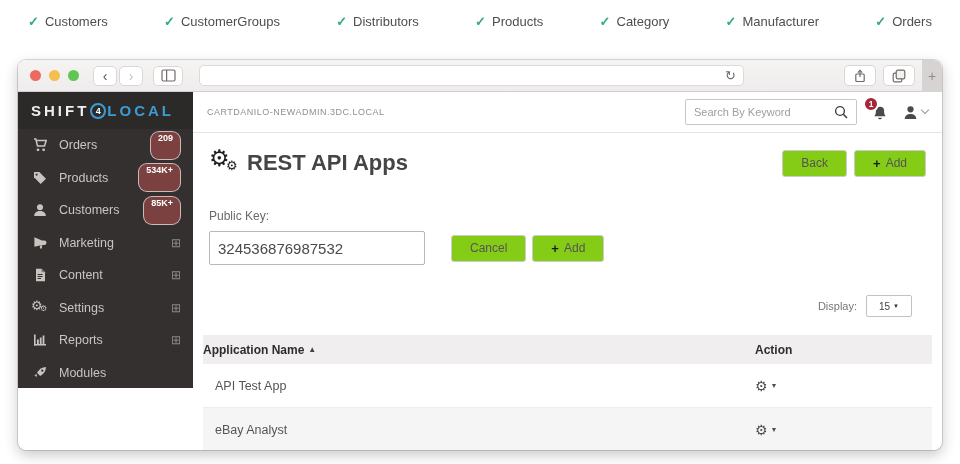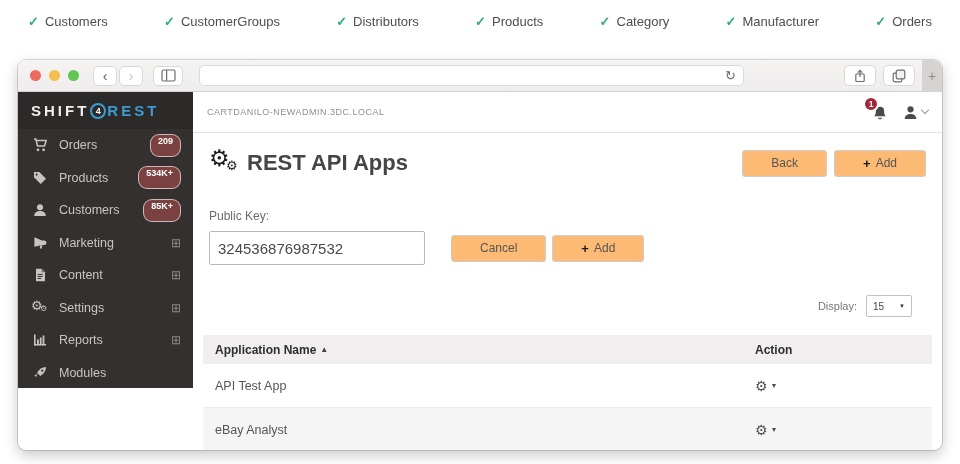--- a/index.html
+++ b/index.html
@@ -30,21 +30,21 @@
   .newtab { width:20px; height:32px; background:#d6d3d2; display:flex; align-items:center; justify-content:center; color:#8f8c8b; font-size:14px; border-top-right-radius:8px; }
 
   
   .admin { display:flex; height:296px; }
   .sidebar { width:175px; background:#343030; flex-shrink:0; color:#c9c5c0; }
   .logo { height:37px; background:#2c2929; display:flex; align-items:center; padding-left:13px; font-weight:bold; font-size:15px; letter-spacing:3px; color:#f0efee; }
   .logo-num { width:16px; height:16px; border:2px solid #3d9bd4; border-radius:50%; display:flex; align-items:center; justify-content:center; font-size:9px; letter-spacing:0; color:#fff; margin:0 1px; flex-shrink:0; }
   .logo-shop { color:#3d9bd4; }
   .nav-item { height:32.5px; display:flex; align-items:center; padding:0 12px 0 14px; font-size:12.5px; gap:11px; cursor:default; }
   .nav-ic { width:16px; display:flex; justify-content:center; align-items:center; }
-  .nav-badge { margin-left:auto; background:#7a4140; border:1px solid rgba(235,225,225,.75); border-radius:9px; padding:1px 7px 10px; font-size:9px; font-weight:bold; color:#fff; }
+  .nav-badge { margin-left:auto; background:#7a4140; border:1px solid rgba(235,225,225,.75); border-radius:9px; padding:1px 7px 16px; font-size:9px; font-weight:bold; color:#fff; }
   .nav-expand { margin-left:auto; color:#8d8883; font-size:12px; line-height:1; }
   .cogs-mini { position:relative; width:16px; height:14px; color:#c8c4bf; }
   .cogs-mini .g1 { position:absolute; left:-1px; top:-3px; font-size:13px; }
   .cogs-mini .g2 { position:absolute; left:8px; top:3px; font-size:8px; }
 
   .content { flex:1; min-width:0; display:flex; flex-direction:column; background:#fff; }
   .topbar { height:41px; border-bottom:1px solid #e4e4e4; display:flex; align-items:center; padding:0 14px; flex-shrink:0; }
   .store-name { font-size:9px; font-weight:normal; color:#8f8f8f; letter-spacing:.5px; }
   .topbar-right { margin-left:auto; display:flex; align-items:center; gap:15px; }
   .search-box { width:172px; height:26px; border:1px solid #c6c6c6; border-radius:2px; display:flex; align-items:center; padding:0 8px; }
@@ -54,37 +54,37 @@
   .notif-badge { position:absolute; top:-8px; left:-9px; width:16px; height:16px; background:#a62639; border:2px solid #fff; border-radius:50%; color:#fff; font-size:8.5px; font-weight:bold; display:flex; align-items:center; justify-content:center; }
   .user-wrap { display:flex; align-items:center; gap:4px; }
   .chev { width:6px; height:6px; border-right:1.5px solid #999; border-bottom:1.5px solid #999; transform:rotate(45deg); margin-top:-4px; }
 
   .page-head { display:flex; align-items:center; padding:16px 16px 14px; flex-shrink:0; }
   .cogs-big { position:relative; width:32px; height:28px; color:#1f1f1f; margin-right:6px; }
   .cogs-big .g1 { position:absolute; left:0; top:-4px; font-size:23px; }
   .cogs-big .g2 { position:absolute; left:17px; top:9px; font-size:13px; }
   .page-title { font-size:22px; color:#454545; }
   .head-buttons { margin-left:auto; display:flex; gap:7px; }
-  .btn { height:27px; padding:0 28px; background:#fdba74; border:1px solid #ccc; border-radius:3px; font-size:12px; color:#555; display:flex; align-items:center; gap:5px; cursor:default; }
+  .btn { height:27px; padding:0 18px; background:#84cc16; border:1px solid #ccc; border-radius:3px; font-size:12px; color:#555; display:flex; align-items:center; gap:5px; cursor:default; }
   .btn .plus-g { font-weight:bold; color:#1a1a1a; font-size:13px; }
 
   .form-sec { padding:18px 16px 0; flex-shrink:0; }
   .form-label { font-size:12px; color:#6b6b6b; margin-bottom:8px; }
   .form-row { display:flex; align-items:center; }
   .key-input { width:216px; height:27px; border:1px solid #b9b9b9; border-radius:2px; padding:16px 8px; font-size:15px; color:#4a4a4a; outline:none; }
   .gap-lg { width:26px; } .gap-sm { width:6px; }
 
   .display-row { display:flex; justify-content:flex-end; align-items:center; gap:9px; padding:30px 30px 0 0; flex-shrink:0; }
   .display-label { font-size:11px; color:#777; }
-  .select-box { width:46px; height:22px; border:1px solid #c2c2c2; border-radius:2px; display:flex; align-items:center; justify-content:space-between; padding:0 6px; font-size:10px; color:#444; background:#fff;text-align:right; }
+  .select-box { width:46px; height:22px; border:1px solid #c2c2c2; border-radius:2px; display:flex; align-items:center; justify-content:space-between; padding:0 12px; font-size:10px; color:#444; background:#fff;text-align:right; }
   .caret-dn { font-size:6px; color:#333; }
 
   .apps-table { margin:18px 10px 0; }
   .t-head { display:grid; grid-template-columns:552px 1fr; background:#f0eeee; height:29px; align-items:center; font-size:12px; font-weight:bold; color:#2e2e2e; }
-  .th-name { padding-left:12px; display:flex; align-items:center; gap:4px; }
+  .th-name { display:flex; align-items:center; gap:4px; }
   .sort-asc { font-size:8px; color:#444; }
   .t-row { display:grid; grid-template-columns:552px 1fr; height:44px; align-items:center; font-size:12.5px; color:#555; border-bottom:1px solid #ededed; background:#fff; }
   .t-row.alt { background:#f6f5f5; }
   .cell-name { padding-left:12px; }
   .cell-action { display:flex; align-items:center; gap:3px; color:#4f4f4f; cursor:default; }
   .gear-glyph { font-size:14px; line-height:1; }
   .caret-sm { font-size:7px; }
   svg { display:block; }
 </style>
 </head>
@@ -172,21 +172,21 @@
           </div>
       </div>
     </div>
 
     <div class="admin">
 
       <aside class="sidebar">
         <div class="logo">
           <span>SHIFT</span>
           <span class="logo-num">4</span>
-          <span class="logo-shop">REST</span>
+          <span class="logo-shop">LOCAL</span>
         </div>
 
 
         <div class="nav-item">
           <span class="nav-ic">
             <svg width="14" height="14" viewBox="0 0 14 14">
                 <path d="M1 1h1.8l1.7 7h7l1.7-5.5H3.6" fill="none" stroke="#c8c4bf" stroke-width="1.5"></path>
                 <circle cx="5" cy="11.8" r="1.4" fill="#c8c4bf"></circle>
                 <circle cx="10.6" cy="11.8" r="1.4" fill="#c8c4bf"></circle>
               </svg>
@@ -277,20 +277,29 @@
           </span>
           <span>Modules</span>
         </div>
       </aside>
 
       <main class="content">
 
         <div class="topbar">
           <span class="store-name">CARTDANILO-NEWADMIN.3DC.LOCAL</span>
           <div class="topbar-right">
+            <div class="search-box">
+              <input class="search-input" type="text" placeholder="Search By Keyword" style="">
+              <span>
+                <svg width="14" height="14" viewBox="0 0 14 14">
+                    <circle cx="6" cy="6" r="4.4" fill="none" stroke="#3f3f3f" stroke-width="1.4"></circle>
+                    <line x1="9.3" y1="9.3" x2="13" y2="13" stroke="#3f3f3f" stroke-width="1.6"></line>
+                  </svg>
+              </span>
+            </div>
             <div class="bell-wrap">
               <span class="notif-badge">1</span>
               <span>
                 <svg width="16" height="16" viewBox="0 0 15 15">
                     <path d="M7.5 14.4c.95 0 1.7-.65 1.7-1.5H5.8c0 .85.75 1.5 1.7 1.5zM13 11.6H2c.95-.95 1.65-1.7 1.65-5.2a3.85 3.85 0 0 1 7.7 0c0 3.5.7 4.25 1.65 5.2z" fill="#4a4a4a"></path>
                   </svg>
               </span>
             </div>
             <div class="user-wrap">
               <span>

